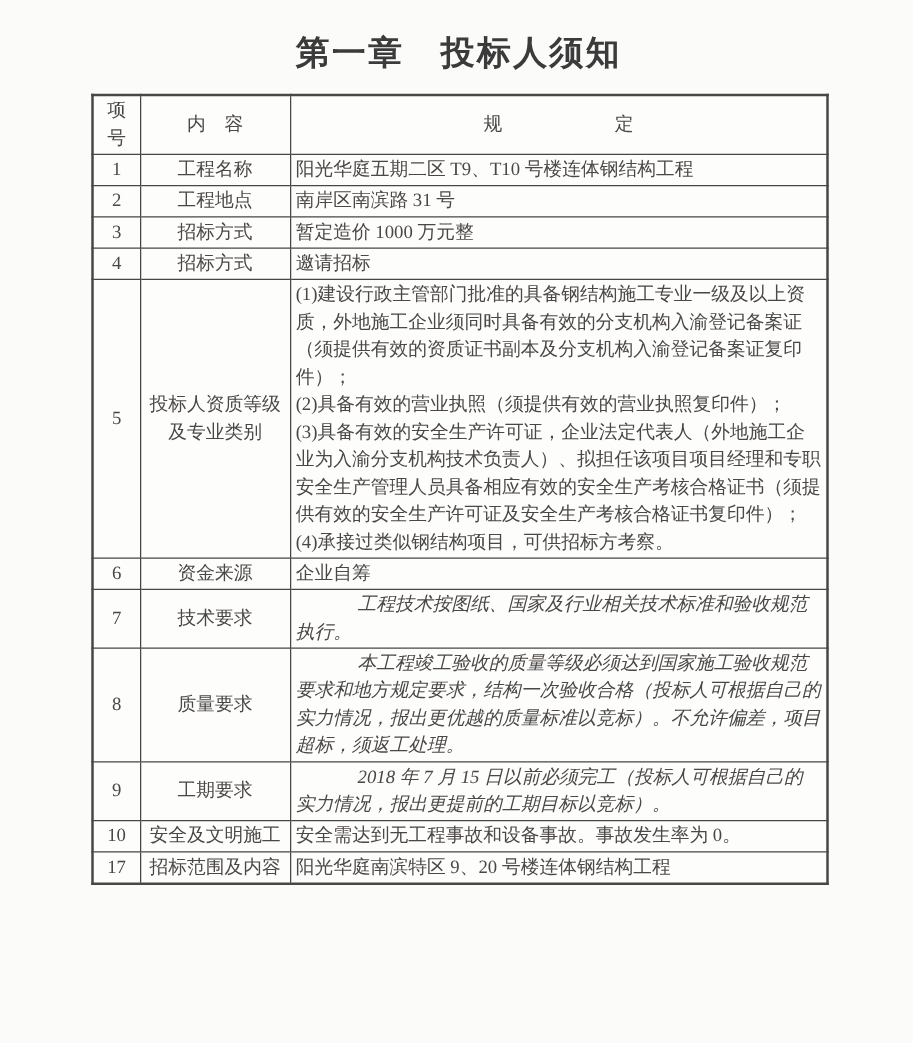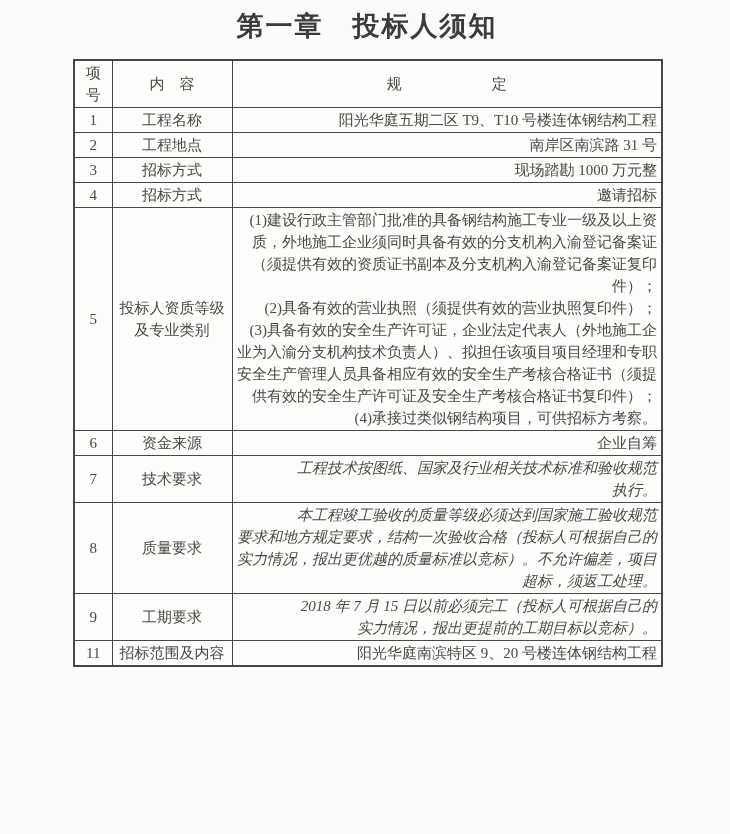--- a/index.html
+++ b/index.html
@@ -11,21 +11,21 @@
     overflow: hidden;
     font-family: "Liberation Serif", "DejaVu Serif", serif;
   }
   .page {
     width: 730px;
     height: 834px;
     position: relative;
   }
   .doc-title {
     margin: 0;
-    padding-top: 8px;
+    padding-top: 24px;
     margin-left: 73px;
     width: 588px;
     text-align: center;
     font-size: 27px;
     font-weight: bold;
     letter-spacing: 2px;
     color: #3b3b3b;
     line-height: 36px;
   }
   table.notice {
@@ -60,21 +60,21 @@
   }
   td.c-no {
     text-align: center;
     padding: 1px 2px;
   }
   td.c-label {
     text-align: center;
     padding: 1px 8px;
   }
   td.c-reg {
-    text-align: right;
+    text-align: left;
     padding: 1px 6px;
     white-space: pre-line;
   }
   td.c-reg.indent {
     text-indent: 3.3em;
     white-space: normal;
     font-style: italic;
   }
 </style>
 </head>
@@ -105,21 +105,21 @@
           <td class="c-reg">阳光华庭五期二区 T9、T10 号楼连体钢结构工程</td>
         </tr>
         <tr>
           <td class="c-no">2</td>
           <td class="c-label">工程地点</td>
           <td class="c-reg">南岸区南滨路 31 号</td>
         </tr>
         <tr>
           <td class="c-no">3</td>
           <td class="c-label">招标方式</td>
-          <td class="c-reg">现场踏勘 1000 万元整</td>
+          <td class="c-reg">暂定造价 1000 万元整</td>
         </tr>
         <tr>
           <td class="c-no">4</td>
           <td class="c-label">招标方式</td>
           <td class="c-reg">邀请招标</td>
         </tr>
         <tr>
           <td class="c-no">5</td>
           <td class="c-label">投标人资质等级及专业类别</td>
           <td class="c-reg">(1)建设行政主管部门批准的具备钢结构施工专业一级及以上资质，外地施工企业须同时具备有效的分支机构入渝登记备案证（须提供有效的资质证书副本及分支机构入渝登记备案证复印件）；
@@ -141,20 +141,25 @@
           <td class="c-no">8</td>
           <td class="c-label">质量要求</td>
           <td class="c-reg indent">本工程竣工验收的质量等级必须达到国家施工验收规范要求和地方规定要求，结构一次验收合格（投标人可根据自己的实力情况，报出更优越的质量标准以竞标）。不允许偏差，项目超标，须返工处理。</td>
         </tr>
         <tr>
           <td class="c-no">9</td>
           <td class="c-label">工期要求</td>
           <td class="c-reg indent">2018 年 7 月 15 日以前必须完工（投标人可根据自己的实力情况，报出更提前的工期目标以竞标）。</td>
         </tr>
         <tr>
-          <td class="c-no">11</td>
+          <td class="c-no">10</td>
+          <td class="c-label">安全及文明施工</td>
+          <td class="c-reg">安全需达到无工程事故和设备事故。事故发生率为 0。</td>
+        </tr>
+        <tr>
+          <td class="c-no">17</td>
           <td class="c-label">招标范围及内容</td>
           <td class="c-reg">阳光华庭南滨特区 9、20 号楼连体钢结构工程</td>
         </tr>
       </tbody>
   </table>
 
 </div>
 
 </body></html>

